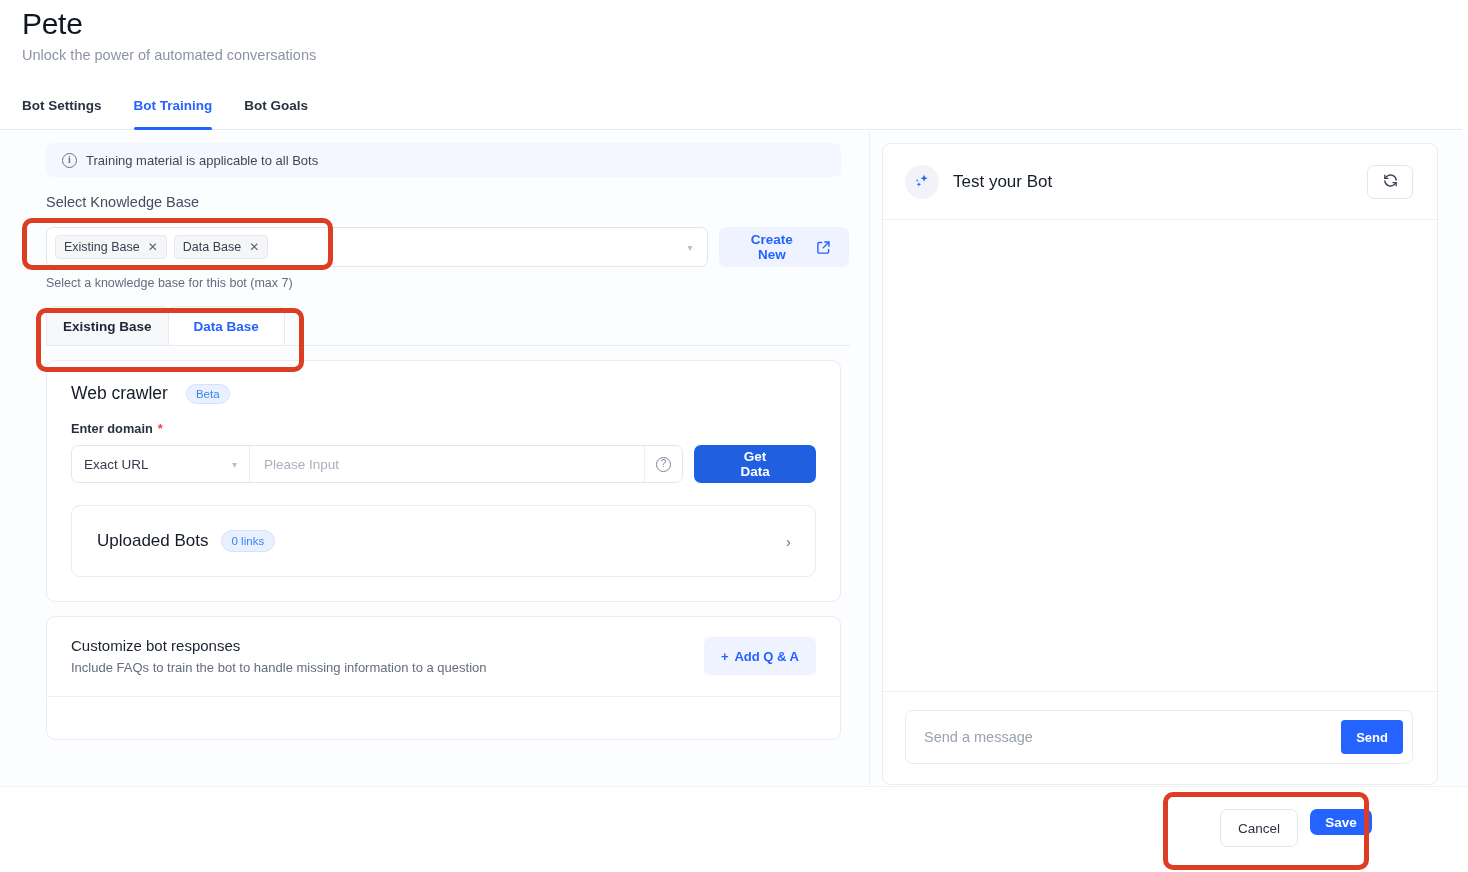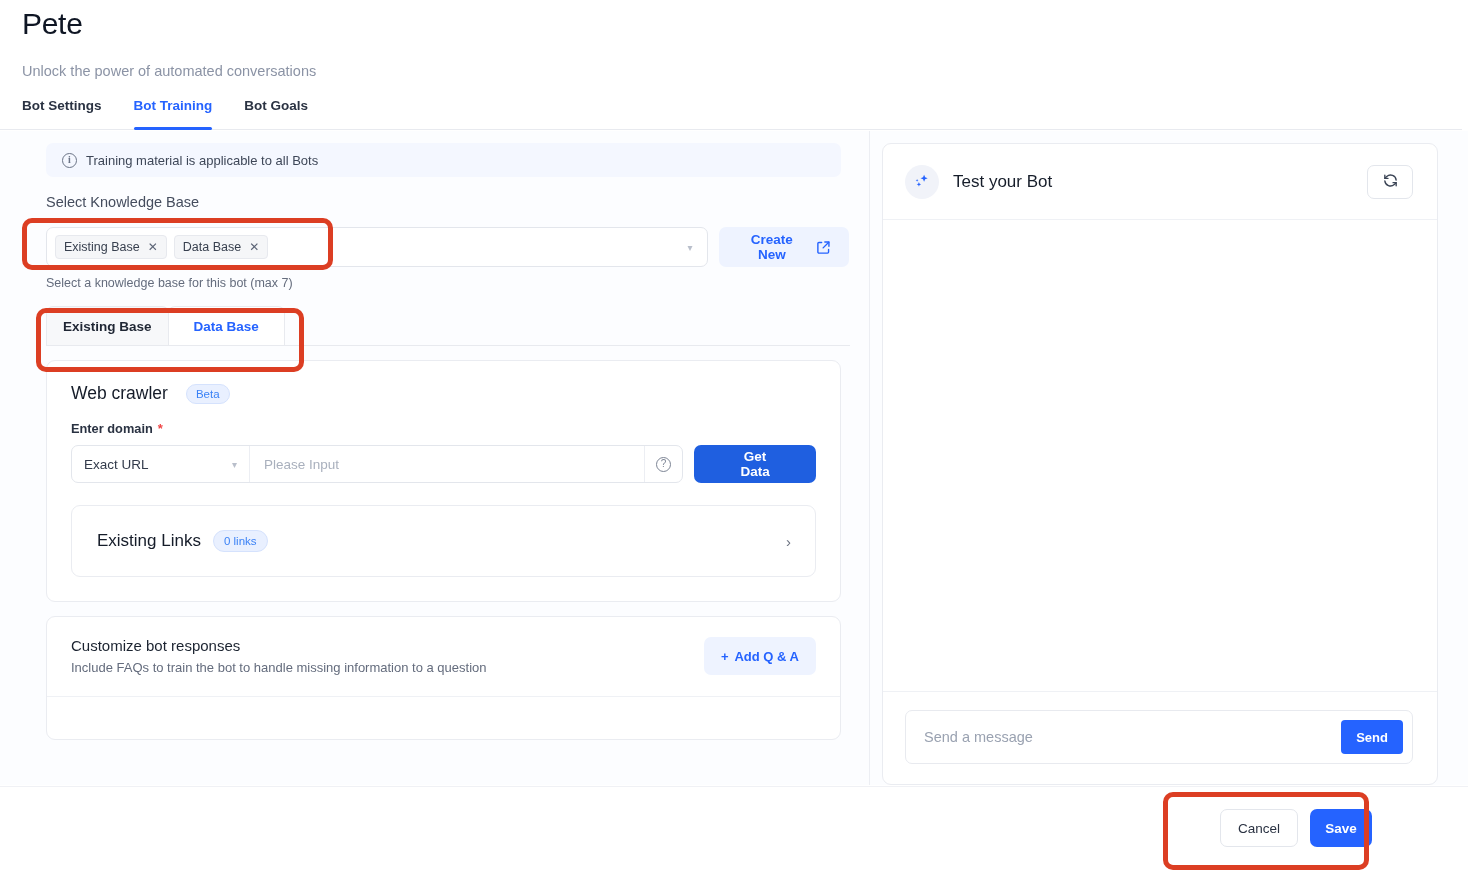--- a/index.html
+++ b/index.html
@@ -25,21 +25,21 @@
   .page-title {
     font-size: 30px;
     font-weight: 400;
     color: #0f1624;
     letter-spacing: -0.3px;
     line-height: 36px;
   }
   .page-subtitle {
     font-size: 14.5px;
     color: #8b93a5;
-    margin-top: 19px;
+    margin-top: 3px;
     line-height: 20px;
   }
 
   
   .tabs {
     position: absolute;
     top: 98px;
     left: 0;
     width: 1462px;
     height: 32px;
@@ -472,21 +472,21 @@
     min-width: 78px;
     background: #fff;
     border: 1px solid #e3e6ec;
     border-radius: 7px;
     font-size: 13.5px;
     color: #2a3242;
     cursor: pointer;
     font-family: "Liberation Sans", sans-serif;
   }
   .btn-save {
-    height: 38px;
+    height: 26px;
     min-width: 62px;
     background: #2563ff;
     border: none;
     border-radius: 7px;
     font-size: 13.5px;
     font-weight: bold;
     color: #fff;
     cursor: pointer;
     font-family: "Liberation Sans", sans-serif;
   }
@@ -585,21 +585,21 @@
               <input class="url-input" type="text" placeholder="Please Input" style="">
               <div class="help-cell">
                 <span class="icon-q">?</span>
               </div>
             </div>
             <button class="btn-primary">Get Data</button>
           </div>
 
           <div class="uploaded-links">
             <div class="ul-left">
-              <span class="ul-title">Existing Links</span>
+              <span class="ul-title">Uploaded Bots</span>
               <span class="badge-links">0 links</span>
             </div>
             <span class="chev">›</span>
           </div>
         </div>
       </div>
 
       <div class="card">
         <div class="cust-head">
           <div>

